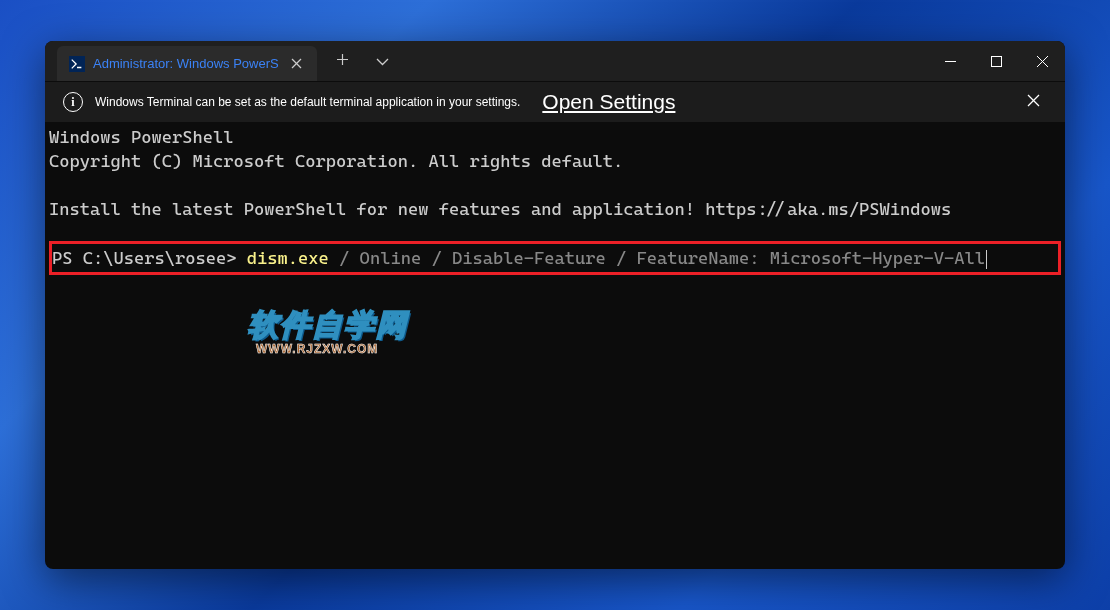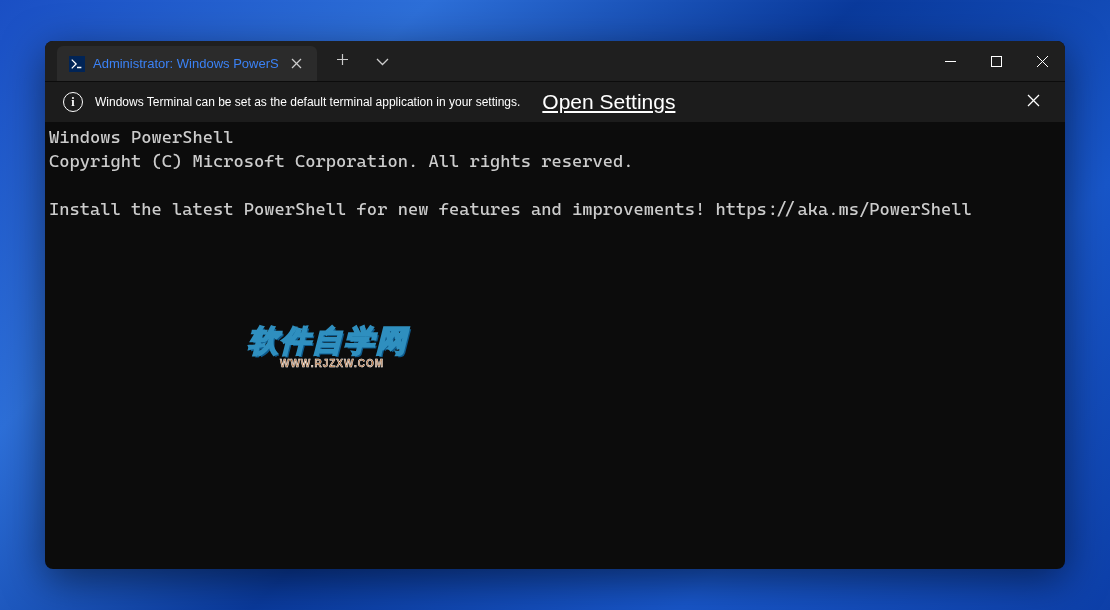--- a/index.html
+++ b/index.html
@@ -175,41 +175,40 @@
       display: inline-block;
       width: 1px;
       height: 19px;
       background: #cccccc;
       vertical-align: middle;
       margin-left: 1px;
     }
     .watermark {
       position: absolute;
       left: 248px;
-      top: 321px;
+      top: 305px;
       font-family: "Arial Black", sans-serif;
       font-weight: 900;
       pointer-events: none;
     }
     .watermark-main {
       font-size: 30px;
       letter-spacing: 2px;
       color: #fff;
       -webkit-text-stroke: 2px #2f8fbf;
       text-shadow: 2px 2px 0 #0d5a8c;
       font-style: italic;
     }
     .watermark-sub {
-      font-size: 10px;
+      font-size: 12px;
       color: #a86028;
       -webkit-text-stroke: 0.5px #fff;
       letter-spacing: 1px;
       margin-top: -4px;
       margin-left: 8px;
-      text-align: center;
     }
   </style>
 </head>
 <body>
 
 <div class="window">
   <div class="titlebar">
     <div class="tab">
       <div class="tab-icon">
         <svg width="14" height="14" viewBox="0 0 16 16">
@@ -266,22 +265,25 @@
     <span class="notification-close">
       <svg width="13" height="13" viewBox="0 0 13 13">
           <line x1="1" y1="1" x2="12" y2="12" stroke="#fff" stroke-width="1.2"></line>
           <line x1="12" y1="1" x2="1" y2="12" stroke="#fff" stroke-width="1.2"></line>
         </svg>
     </span>
   </div>
 
   <div class="terminal-content">
     <div class="terminal-line">Windows PowerShell</div>
-    <div class="terminal-line">Copyright (C) Microsoft Corporation. All rights reserved.</div>
+    <div class="terminal-line">Copyright (C) Microsoft Corporation. All rights default.</div>
     <div class="terminal-line">&nbsp;</div>
-    <div class="terminal-line">Install the latest PowerShell for new features and improvements! https://aka.ms/PowerShell</div>
+    <div class="terminal-line">Install the latest PowerShell for new features and application! https://aka.ms/PSWindows</div>
+    <div class="highlighted-block">
+      <div class="terminal-line"><span>PS C:\Users\rosee&gt; </span><span class="cmd-yellow">dism.exe</span><span class="cmd-dark"> / Online / Disable-Feature / FeatureName: Microsoft-Hyper-V-All</span><span class="cursor"></span></div>
+    </div>
   </div>
 </div>
 
 <div class="watermark">
   <div class="watermark-main">软件自学网</div>
   <div class="watermark-sub">WWW.RJZXW.COM</div>
 </div>
 
 </body></html>

